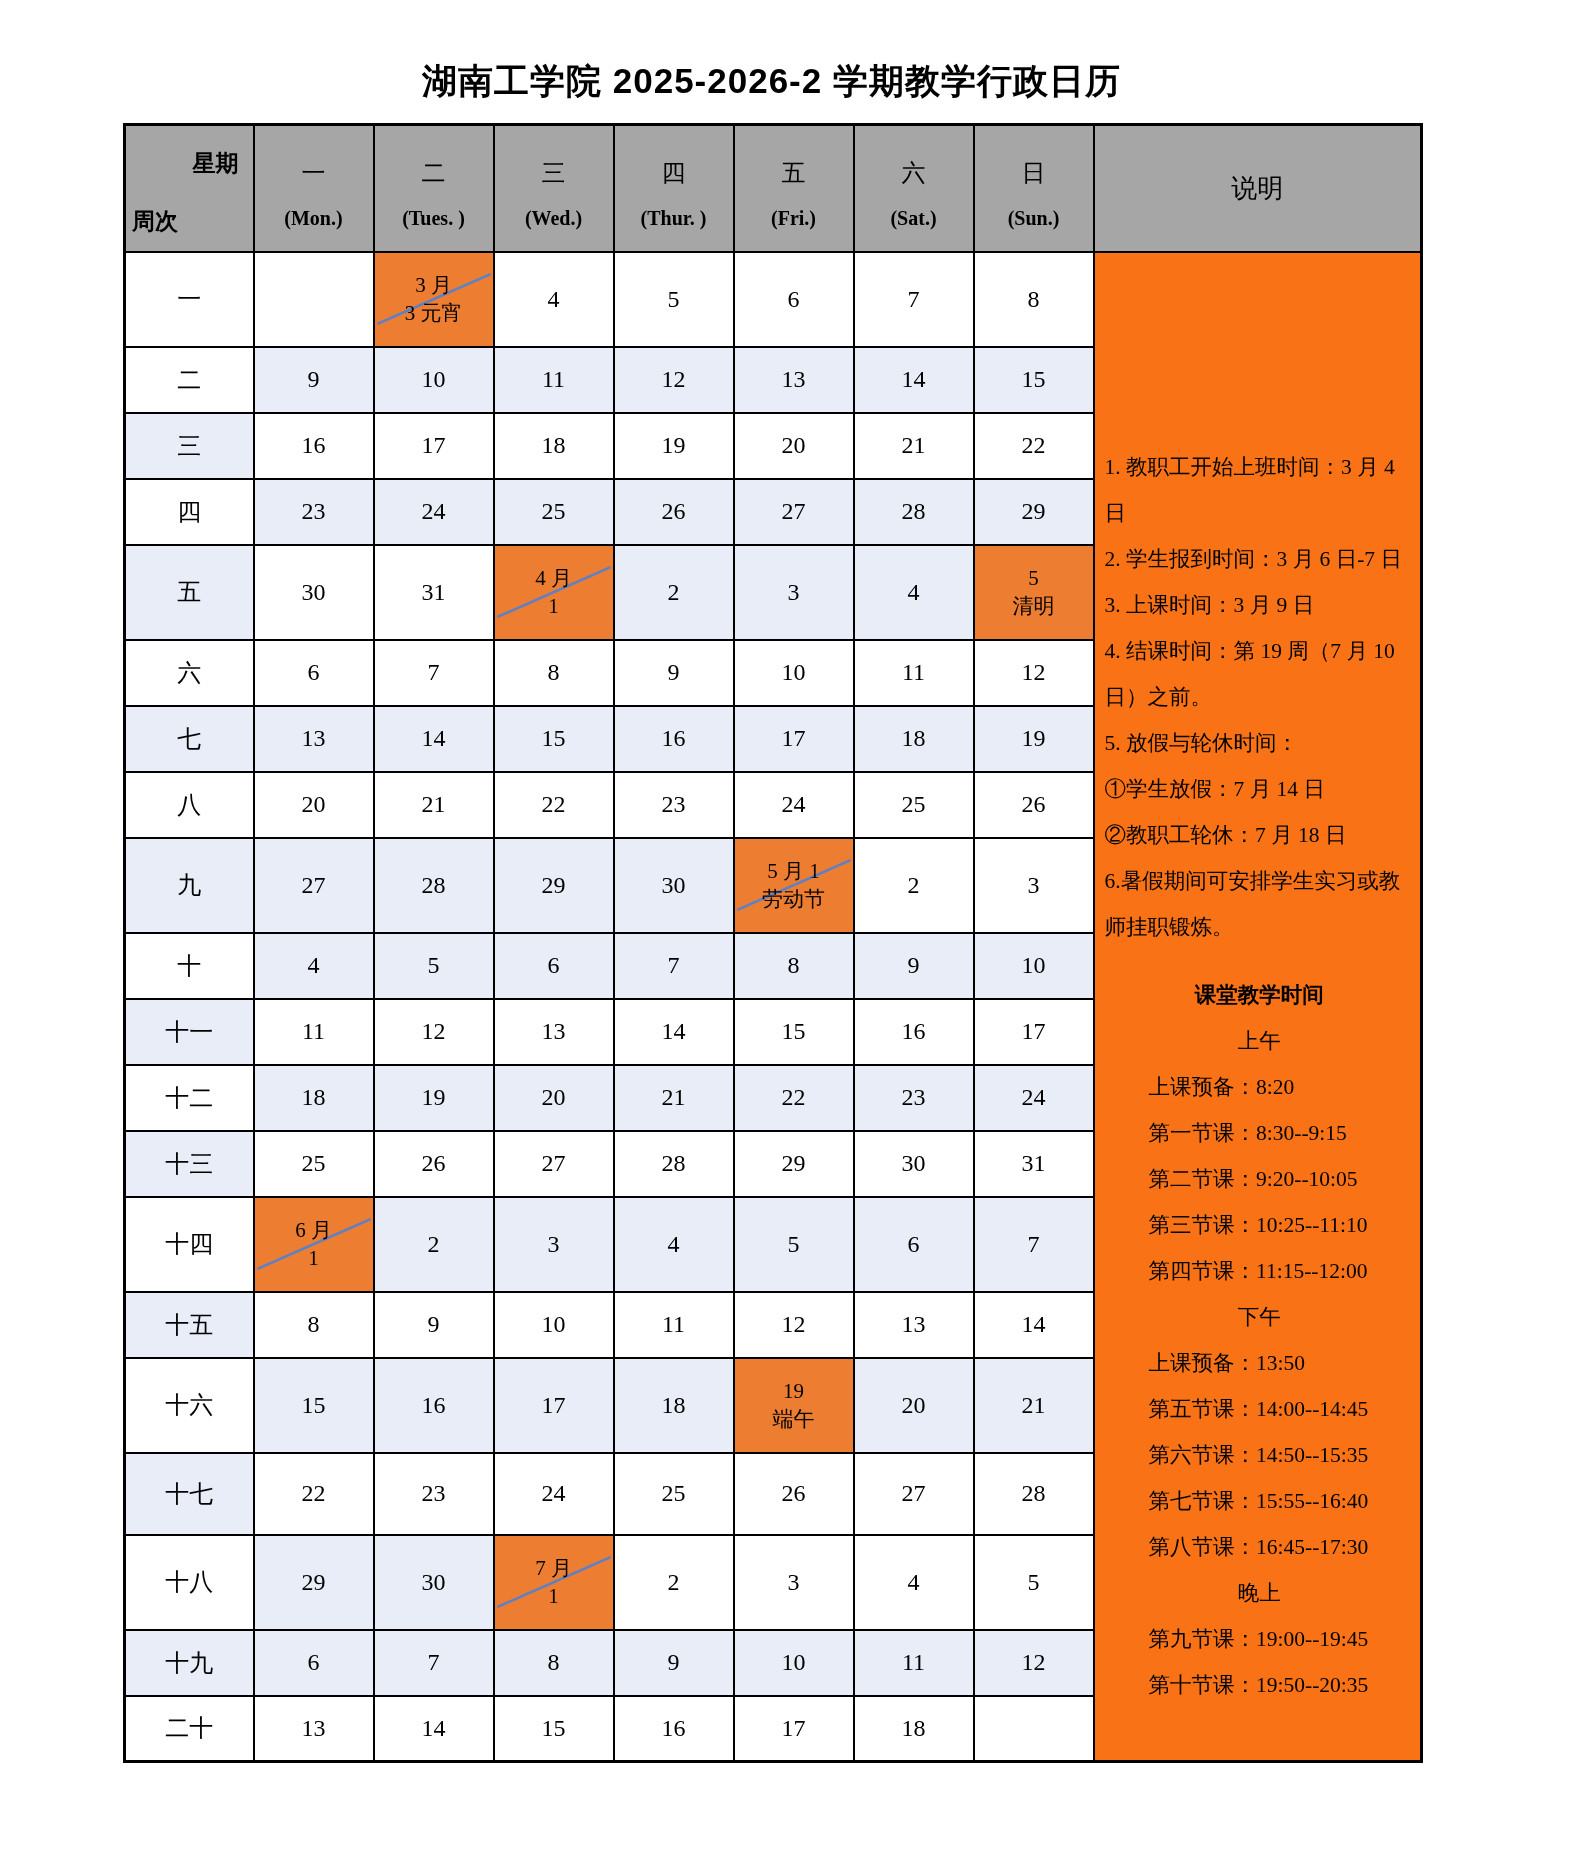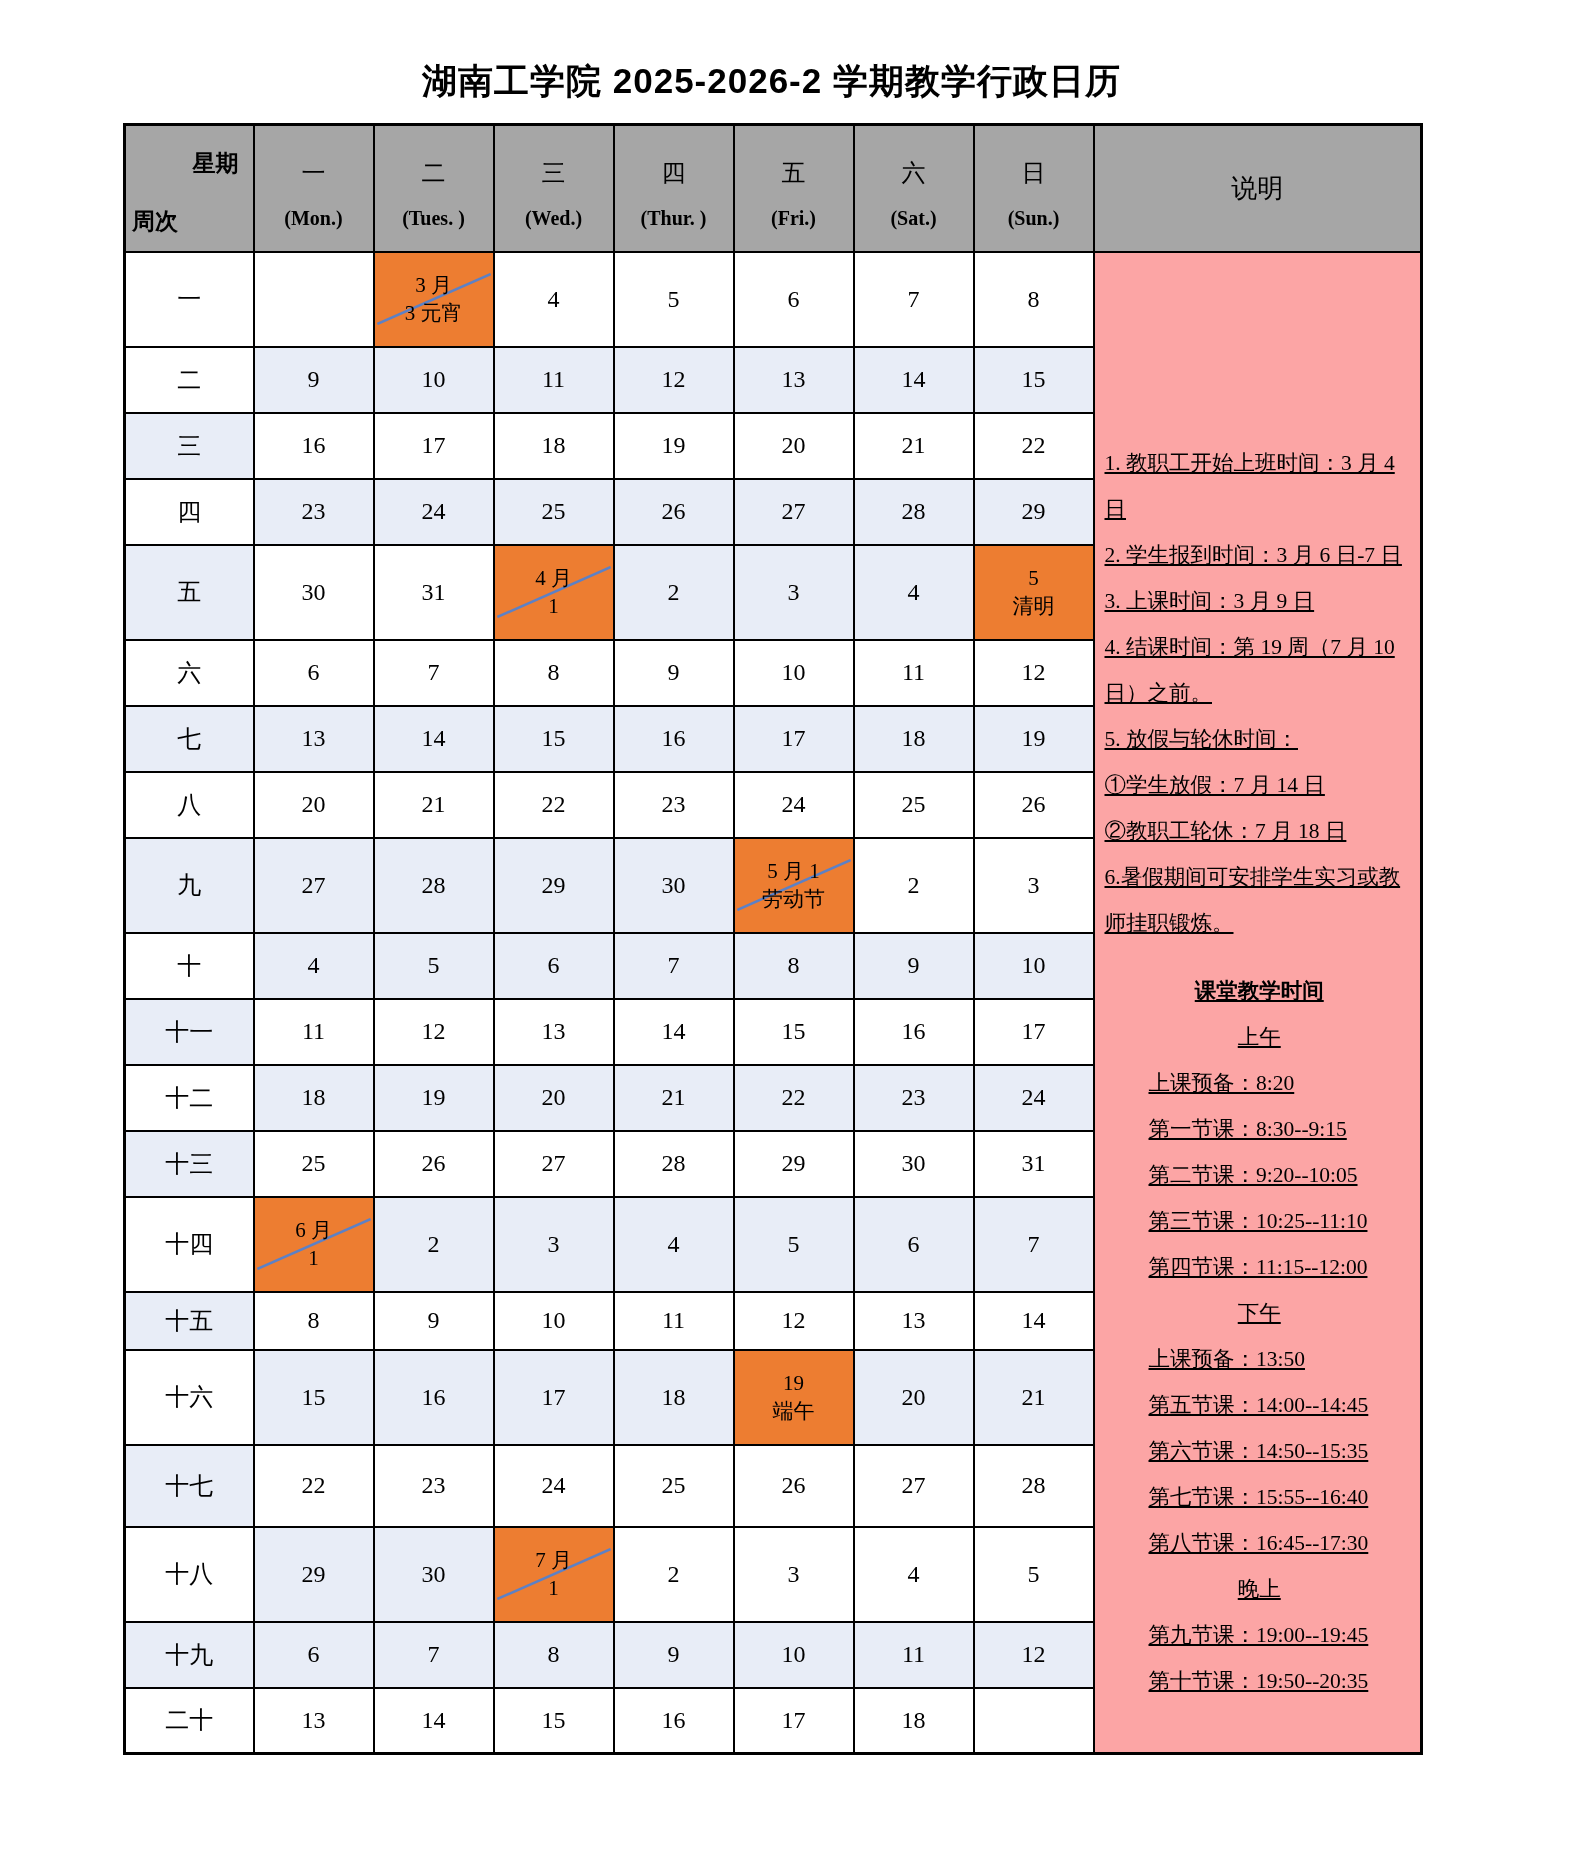--- a/index.html
+++ b/index.html
@@ -34,21 +34,21 @@
   
   td.wl{font-size:24px;background:#ffffff;}
   td.day{font-size:24px;background:#ffffff;}
   .blue{background:#E8EDF7 !important;}
   td.day.orange{background:#ED7D31 !important;}
   .holwrap{position:relative;width:100%;height:100%;display:flex;flex-direction:column;
            justify-content:center;gap:4px;}
   .holwrap .l1,.holwrap .l2{font-size:21px;line-height:24px;z-index:2;}
   .holwrap svg{position:absolute;left:0;top:0;width:100%;height:100%;z-index:1;}
   
-  td.notes-cell{vertical-align:top;background:#fca5a5;text-decoration:underline;}
+  td.notes-cell{vertical-align:top;background:#f97316;}
   .notes-body{padding:150px 6px 10px 10px;text-align:left;}
   .note-line{font-size:21.5px;line-height:46px;white-space:normal;}
   .note-line.sched{padding-left:44px;}
   .note-line.center{text-align:center;padding-left:0;}
   .note-line.bold{font-weight:bold;}
   .note-line.gap{height:22px;line-height:22px;}
 </style>
 </head>
 <body>
 
@@ -303,21 +303,21 @@
             <span class="l2">1</span>
           </div>
         </td>
         <td class="day blue">2</td>
         <td class="day blue">3</td>
         <td class="day blue">4</td>
         <td class="day blue">5</td>
         <td class="day blue">6</td>
         <td class="day blue">7</td>
       </tr>
-      <tr style="height: 58px;">
+      <tr style="height: 66px;">
         <td class="wl blue">十五</td>
         <td class="day">8</td>
         <td class="day">9</td>
         <td class="day">10</td>
         <td class="day">11</td>
         <td class="day">12</td>
         <td class="day">13</td>
         <td class="day">14</td>
       </tr>
       <tr style="height: 95px; border-radius: 30px;">

